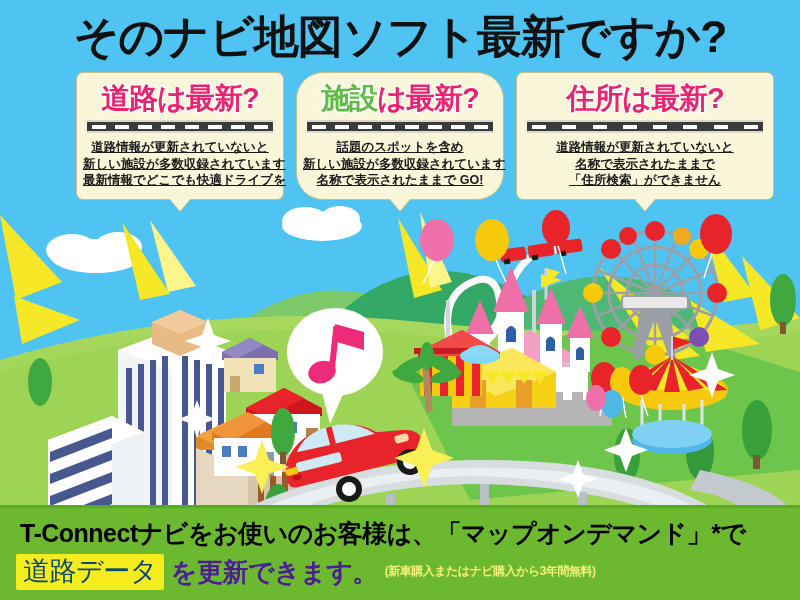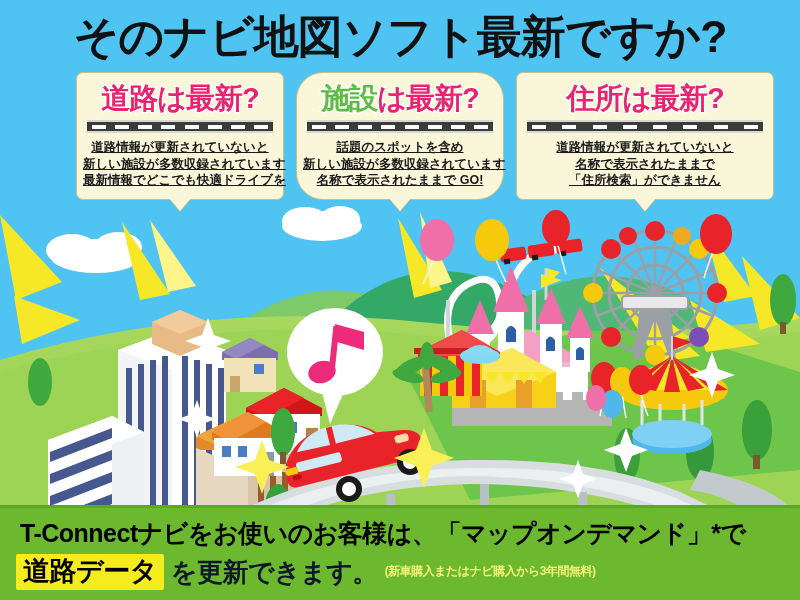--- a/index.html
+++ b/index.html
@@ -79,27 +79,27 @@
     position:absolute; top:9px; left:20px;
     font-size:25px; font-weight:bold; color:#000000;
     white-space:nowrap; letter-spacing:-0.5px;
   }
   .banner-l2 {
     position:absolute; top:46px; left:16px;
     display:flex; align-items:center; gap:7px;
     white-space:nowrap;
   }
   .hl {
-    background:#f5ec1e; color:#000000;
-    font-size:27px; font-weight:bold;
+    background:#f5ec1e; color:#0c4a6e;
+    font-size:27px; font-weight:normal;
     padding:2px 7px 4px 7px; border-radius:2px;
     letter-spacing:-0.5px; line-height:30px;
   }
   .banner-tail {
-    font-size:26px; font-weight:bold; color:#0f172a;
+    font-size:26px; font-weight:bold; color:#4c1d95;
     letter-spacing:-0.5px;
   }
   .fineprint {
     font-size:12px; font-weight:bold; color:#f4f07a;
     letter-spacing:-0.5px; padding-bottom:2px;
   }
 </style>
 </head>
 <body>
 

